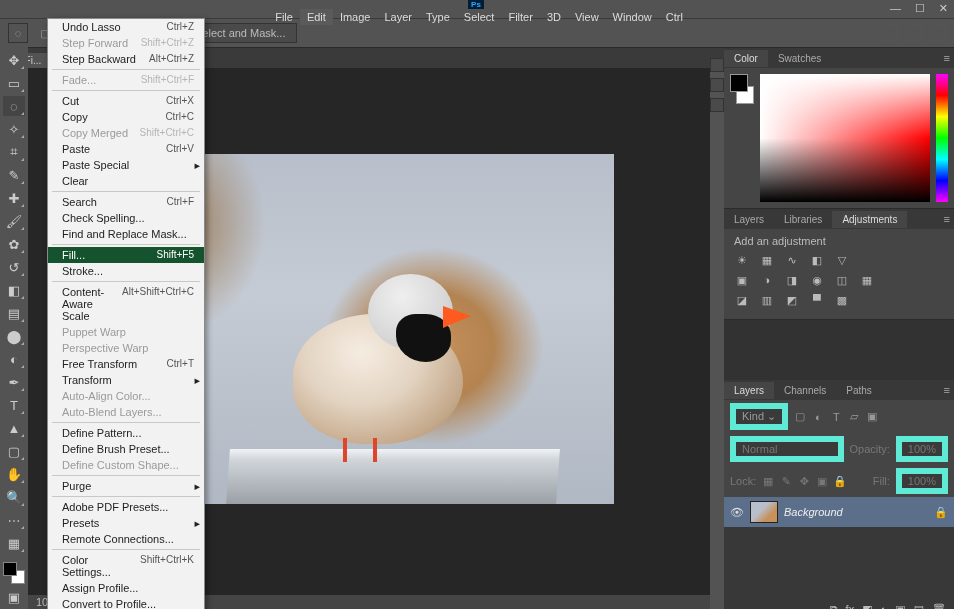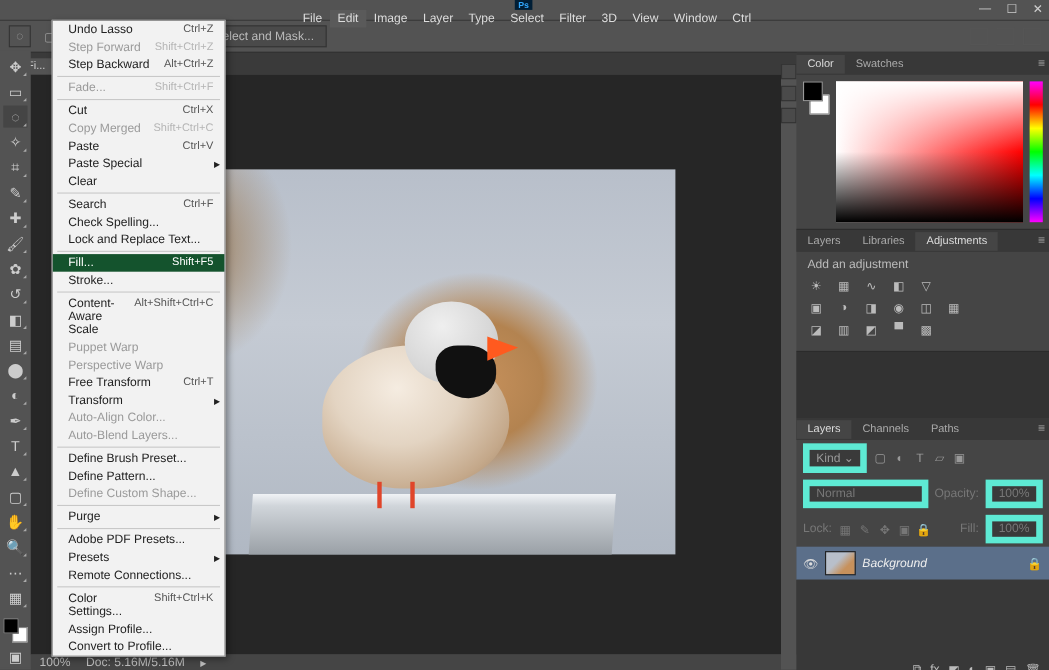--- a/index.html
+++ b/index.html
@@ -319,20 +319,24 @@
     <div class="sep"></div>
     <div class="dmi disabled">
       <span>Fade...</span>
       <span class="sc">Shift+Ctrl+F</span>
     </div>
     <div class="sep"></div>
     <div class="dmi">
       <span>Cut</span>
       <span class="sc">Ctrl+X</span>
     </div>
+    <div class="dmi">
+      <span>Copy</span>
+      <span class="sc">Ctrl+C</span>
+    </div>
     <div class="dmi disabled">
       <span>Copy Merged</span>
       <span class="sc">Shift+Ctrl+C</span>
     </div>
     <div class="dmi">
       <span>Paste</span>
       <span class="sc">Ctrl+V</span>
     </div>
     <div class="dmi sub">
       <span>Paste Special</span>
@@ -342,21 +346,21 @@
     </div>
     <div class="sep"></div>
     <div class="dmi">
       <span>Search</span>
       <span class="sc">Ctrl+F</span>
     </div>
     <div class="dmi">
       <span>Check Spelling...</span>
     </div>
     <div class="dmi">
-      <span>Lock and Replace Text...</span>
+      <span>Find and Replace Mask...</span>
     </div>
     <div class="sep"></div>
     <div class="dmi hl">
       <span>Fill...</span>
       <span class="sc">Shift+F5</span>
     </div>
     <div class="dmi">
       <span>Stroke...</span>
     </div>
     <div class="sep"></div>
@@ -378,24 +382,24 @@
       <span>Transform</span>
     </div>
     <div class="dmi disabled">
       <span>Auto-Align Color...</span>
     </div>
     <div class="dmi disabled">
       <span>Auto-Blend Layers...</span>
     </div>
     <div class="sep"></div>
     <div class="dmi">
+      <span>Define Pattern...</span>
+    </div>
+    <div class="dmi">
       <span>Define Brush Preset...</span>
-    </div>
-    <div class="dmi">
-      <span>Define Pattern...</span>
     </div>
     <div class="dmi disabled">
       <span>Define Custom Shape...</span>
     </div>
     <div class="sep"></div>
     <div class="dmi sub">
       <span>Purge</span>
     </div>
     <div class="sep"></div>
     <div class="dmi">

